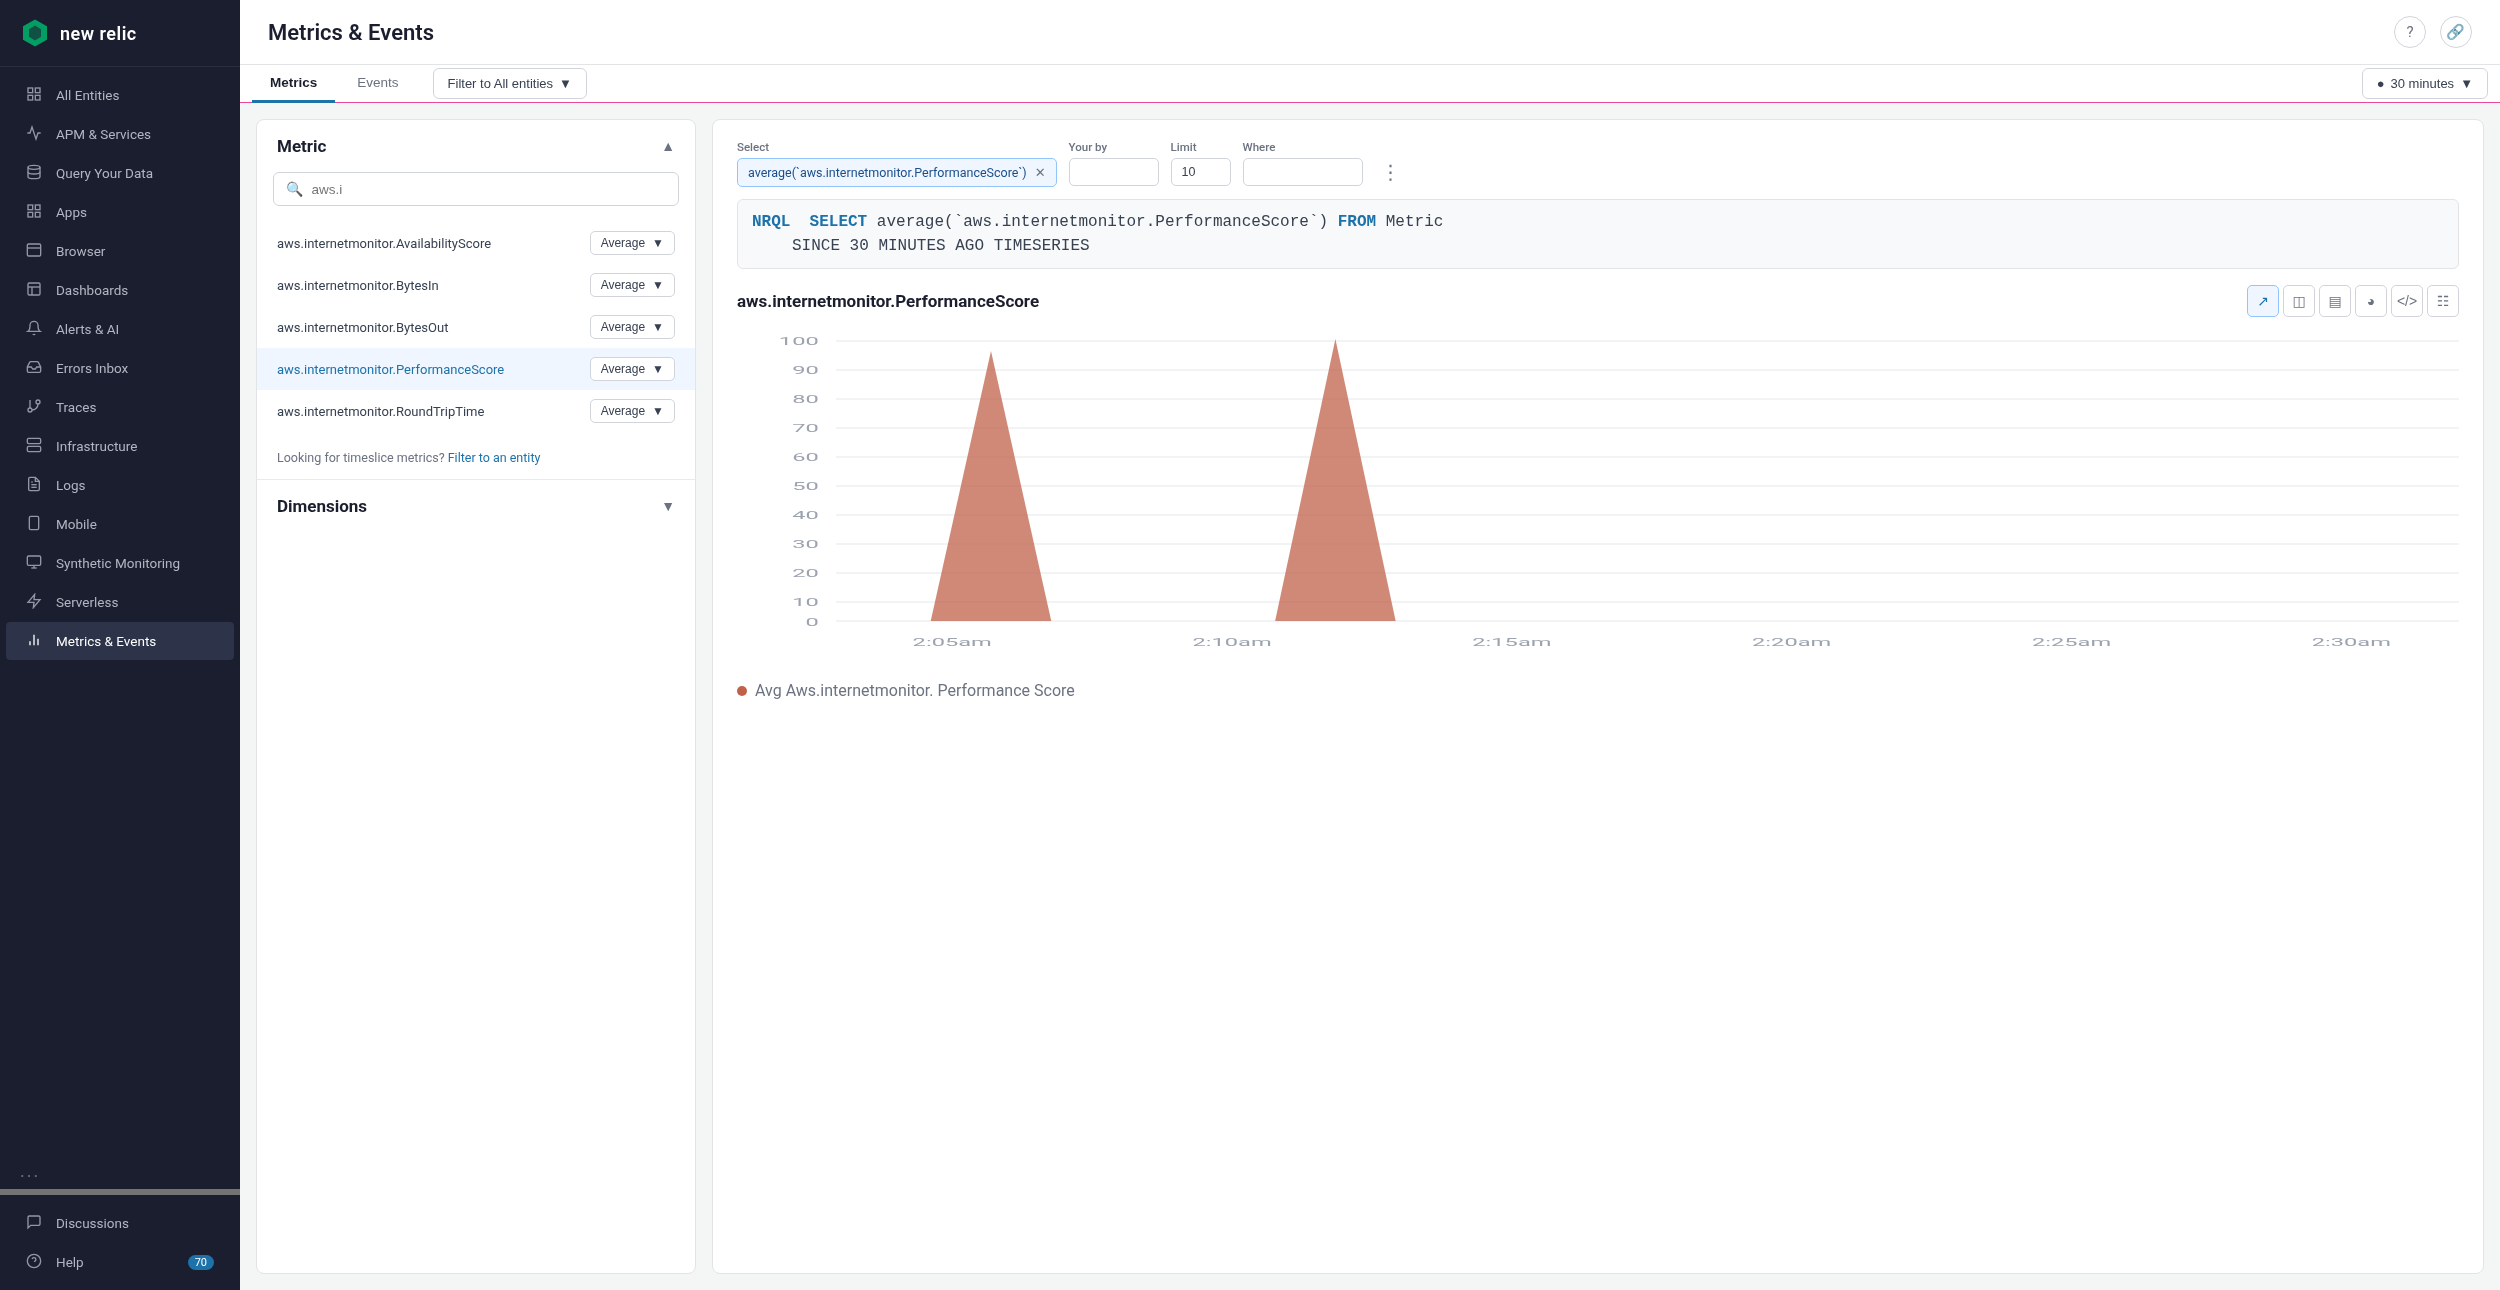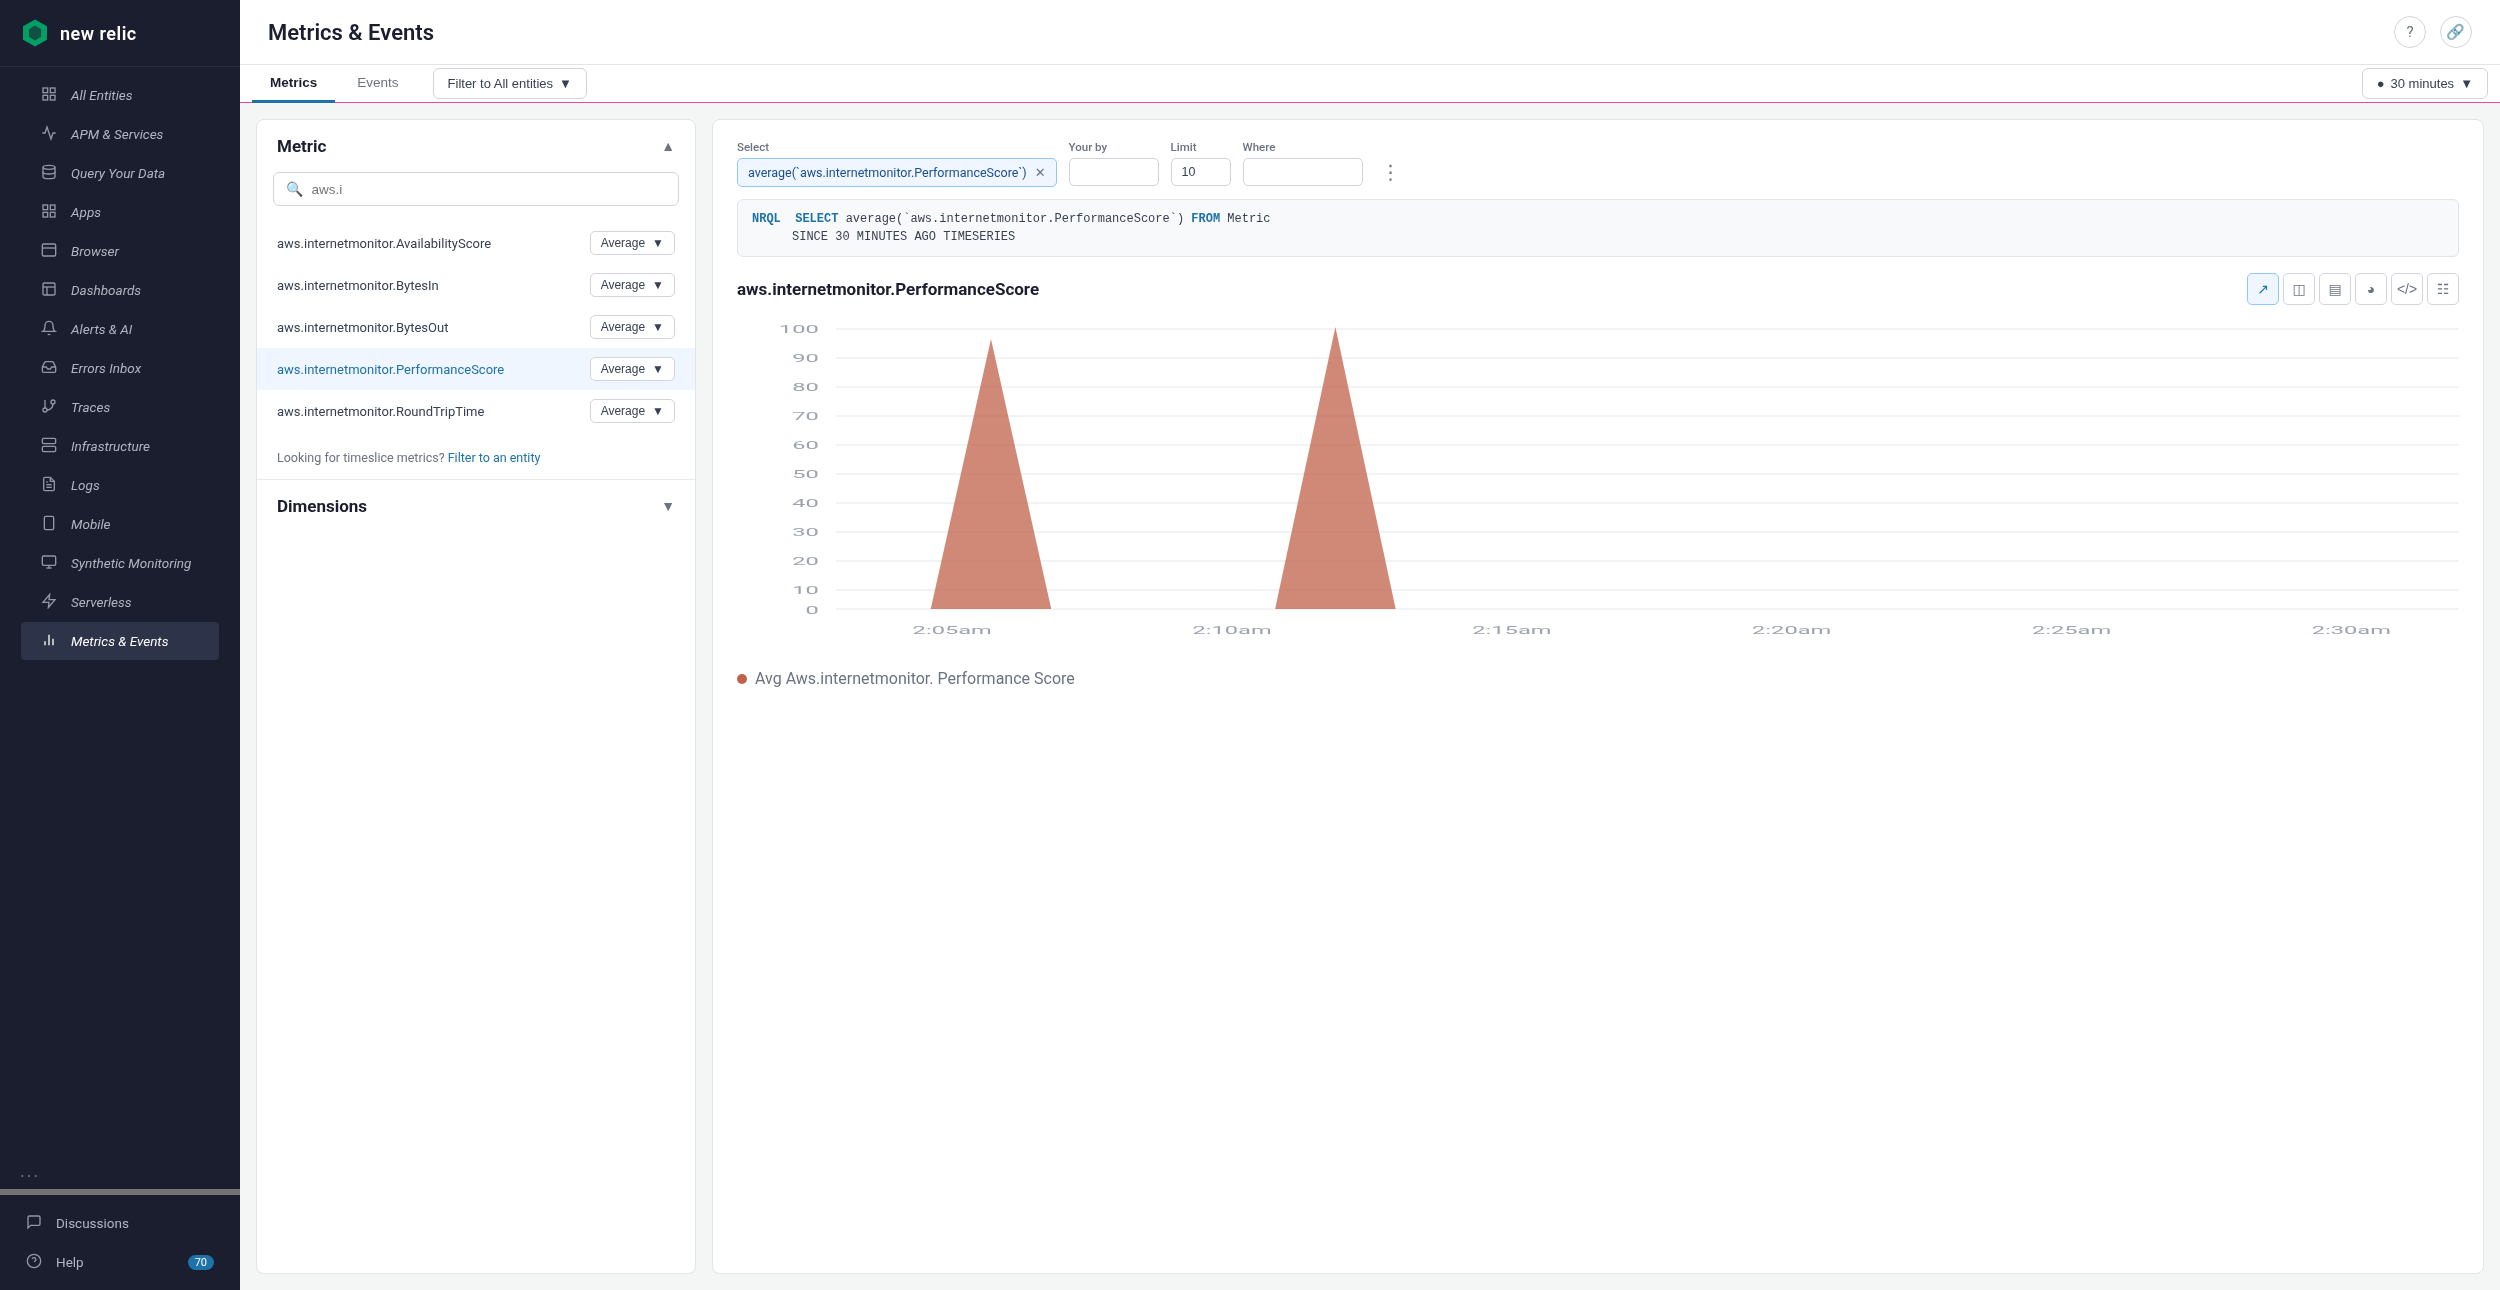--- a/index.html
+++ b/index.html
@@ -31,21 +31,21 @@
       width: 30px;
       height: 30px;
     }
     .logo-text {
       color: #fff;
       font-size: 18px;
       font-weight: 600;
       letter-spacing: 0.5px;
     }
 
-    .sidebar-nav { flex: 1; padding: 8px 15px; font-style: italic; }
+    .sidebar-nav { flex: 1; padding: 8px 0; }
     .nav-item {
       display: flex;
       align-items: center;
       gap: 12px;
       padding: 10px 20px;
       cursor: pointer;
       color: #b0b6c3;
       font-size: 13.5px;
       transition: background 0.15s;
       border-radius: 4px;
@@ -339,21 +339,21 @@
       margin-top: 20px;
       letter-spacing: 2px;
     }
 
     .nrql-line {
       background: #f8f9fa;
       border: 1px solid #e3e4e6;
       border-radius: 6px;
       padding: 10px 14px;
       font-family: 'Courier New', monospace;
-      font-size: 12px;
+      font-size: 16px;
       color: #374151;
       margin-bottom: 16px;
       line-height: 1.5;
     }
     .nrql-keyword { color: #1d72aa; font-weight: 600; }
 
     .chart-header {
       display: flex;
       align-items: center;
       justify-content: space-between;

